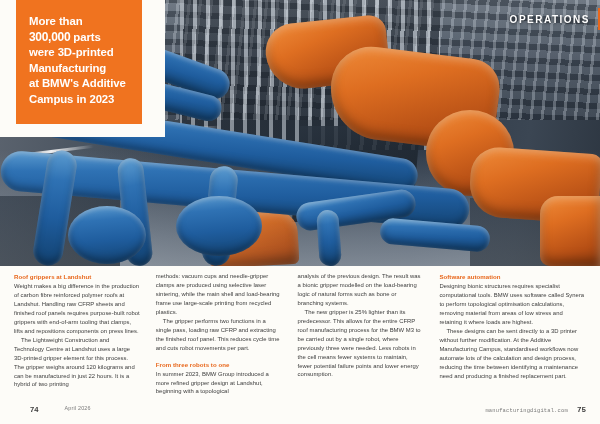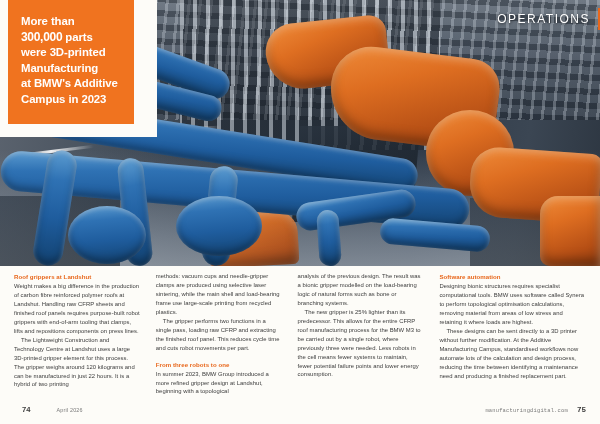--- a/index.html
+++ b/index.html
@@ -82,36 +82,36 @@
   
   .operations {
     position: absolute;
     right: 0; top: 8px;
     display: flex; align-items: center; gap: 8px;
     padding-right: 0;
     z-index: 6;
   }
   .operations-label {
     color: #ffffff;
-    font-size: 12px;
-    font-weight: normal;
+    font-size: 10px;
+    font-weight: bold;
     letter-spacing: 1.5px;
     text-shadow: 0 1px 3px rgba(0,0,0,0.6);
   }
   .operations-rule {
     width: 2px; height: 22px;
     background: #e8671c;
   }
 
   
   .headline-wrap {
     position: absolute;
     left: 0; top: 0;
     width: 139px;
-    padding: 0 10px 13px 8px;
+    padding: 0 10px 13px 16px;
     background: #fdfcf8;
     z-index: 5;
   }
   .headline {
     background: #f0731f;
     color: #ffffff;
     padding: 14px 13px 16px 13px;
     width: 126px;
     box-sizing: border-box;
     margin-left: 0;
@@ -159,22 +159,22 @@
     color: #3c3c3c;
     font-size: 5.9px;
     line-height: 8.95px;
     letter-spacing: 0.02px;
   }
   .para + .para { text-indent: 7px; }
 
   
   .footer-left {
     position: absolute;
-    left: 22px; bottom: 10px;
-    display: flex; align-items: center; gap: 26px;
+    left: 30px; bottom: 10px;
+    display: flex; align-items: flex-start; gap: 26px;
   }
   .footer-right {
     position: absolute;
     right: 14px; bottom: 10px;
     display: flex; align-items: baseline; gap: 9px; font-family: Liberation Mono, monospace;
   }
   .folio {
     color: #3c3c3c;
     font-size: 7.6px;
     font-weight: bold;

